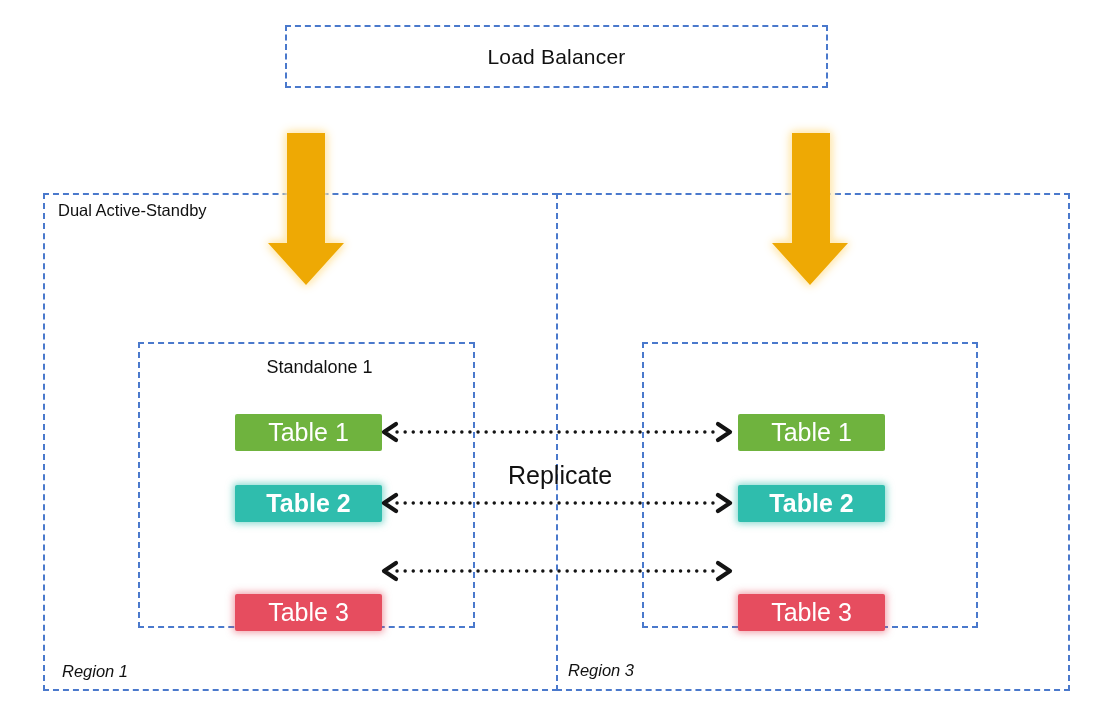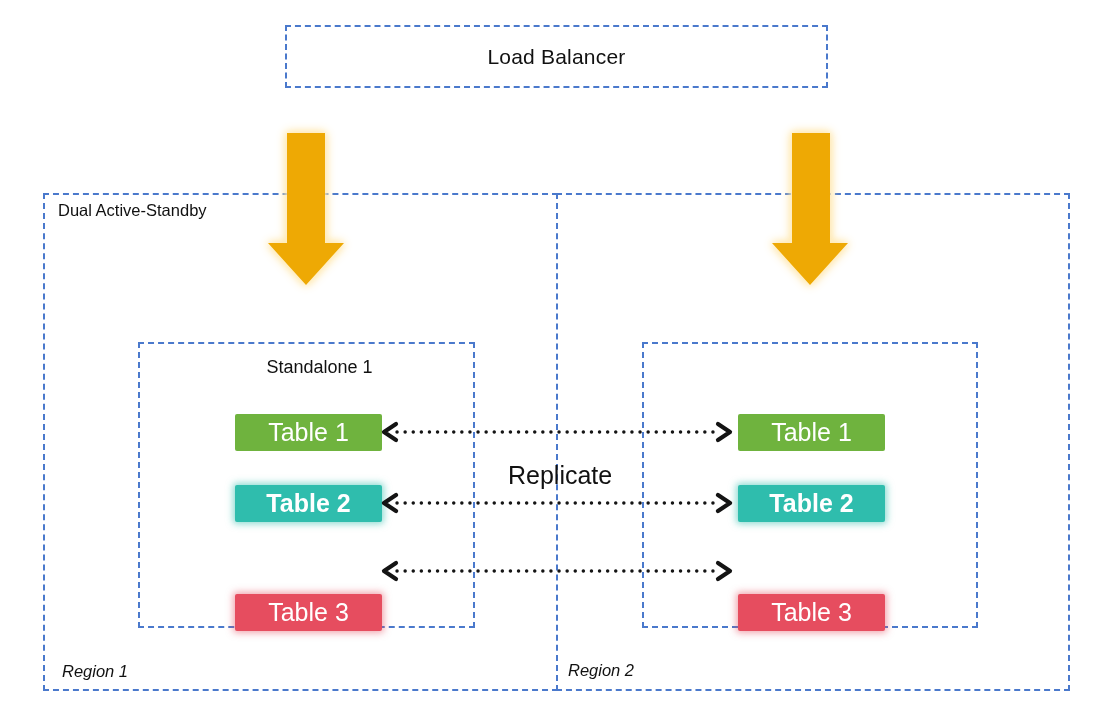--- a/index.html
+++ b/index.html
@@ -120,21 +120,21 @@
     <div class="chip row-3 glow-red" style="background-color: rgb(230, 77, 95);">Table 3</div>
   </div>
 
   <div class="dashed-box standalone-2 s2" style="border-color: rgb(74, 121, 204);">
     <div class="chip row-1" style="background-color: rgb(111, 179, 62);">Table 1</div>
     <div class="chip row-2 glow-teal" style="background-color: rgb(47, 189, 173);">Table 2</div>
     <div class="chip row-3 glow-red" style="background-color: rgb(230, 77, 95);">Table 3</div>
   </div>
 
   <div class="region-label r1">Region 1</div>
-  <div class="region-label r2">Region 2</div>
+  <div class="region-label r2">Region 3</div>
 
   <div class="replicate-label">Replicate</div>
 
   <svg class="overlay" viewBox="0 0 1094 726" xmlns="http://www.w3.org/2000/svg">
 
     <polygon class="gold-arrow" points="287,133 325,133 325,243 344,243 306,285 268,243 287,243" style="fill: rgb(238, 169, 4);"></polygon>
 
     <polygon class="gold-arrow" points="792,133 830,133 830,243 848,243 810,285 772,243 792,243" style="fill: rgb(238, 169, 4);"></polygon>
 
     <g>

